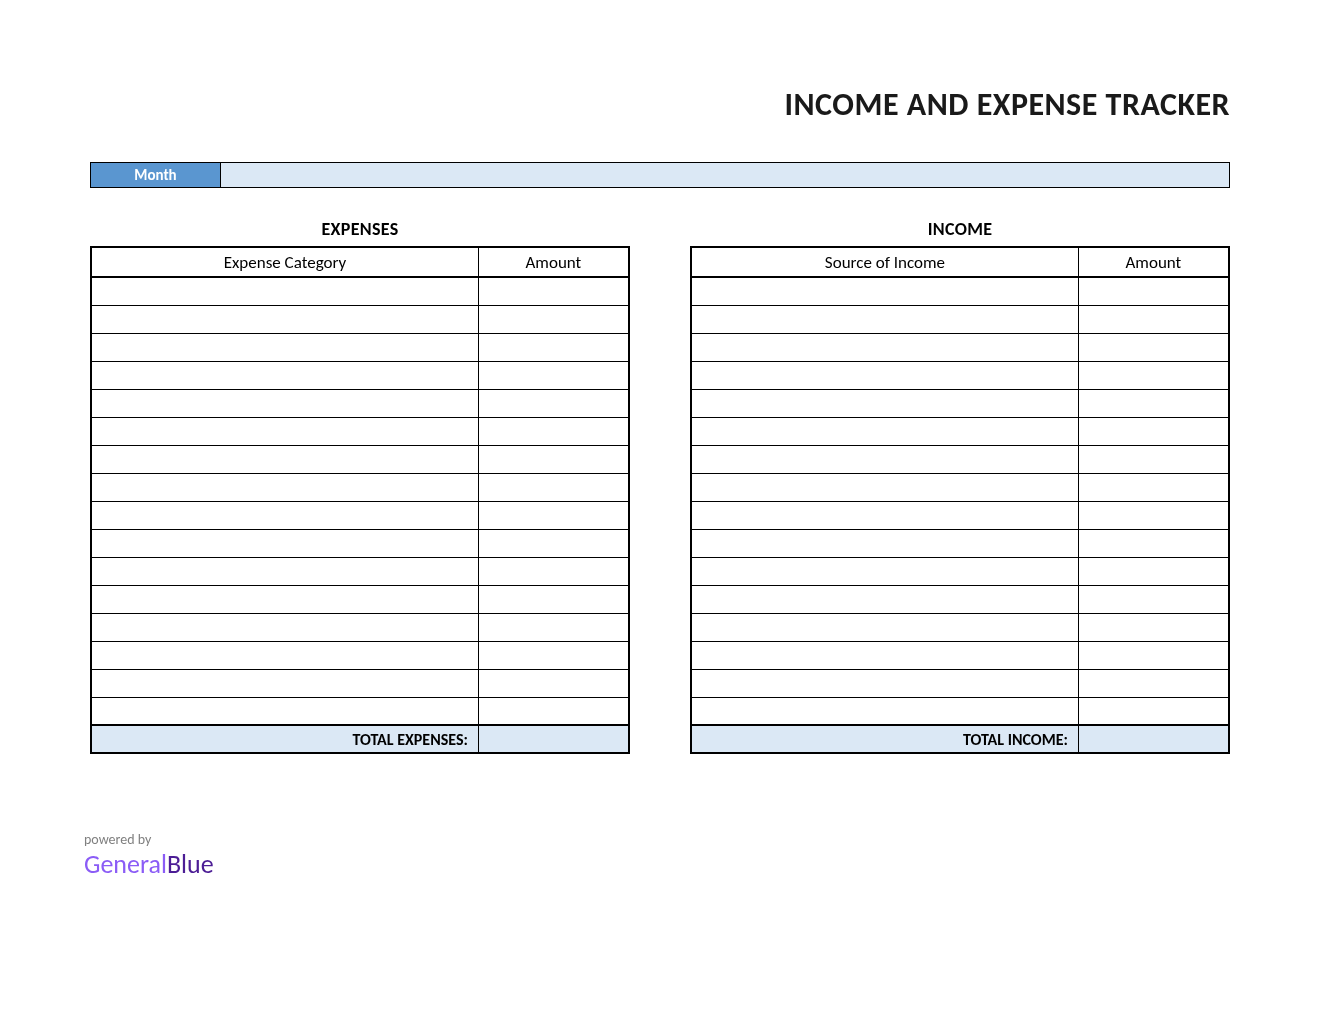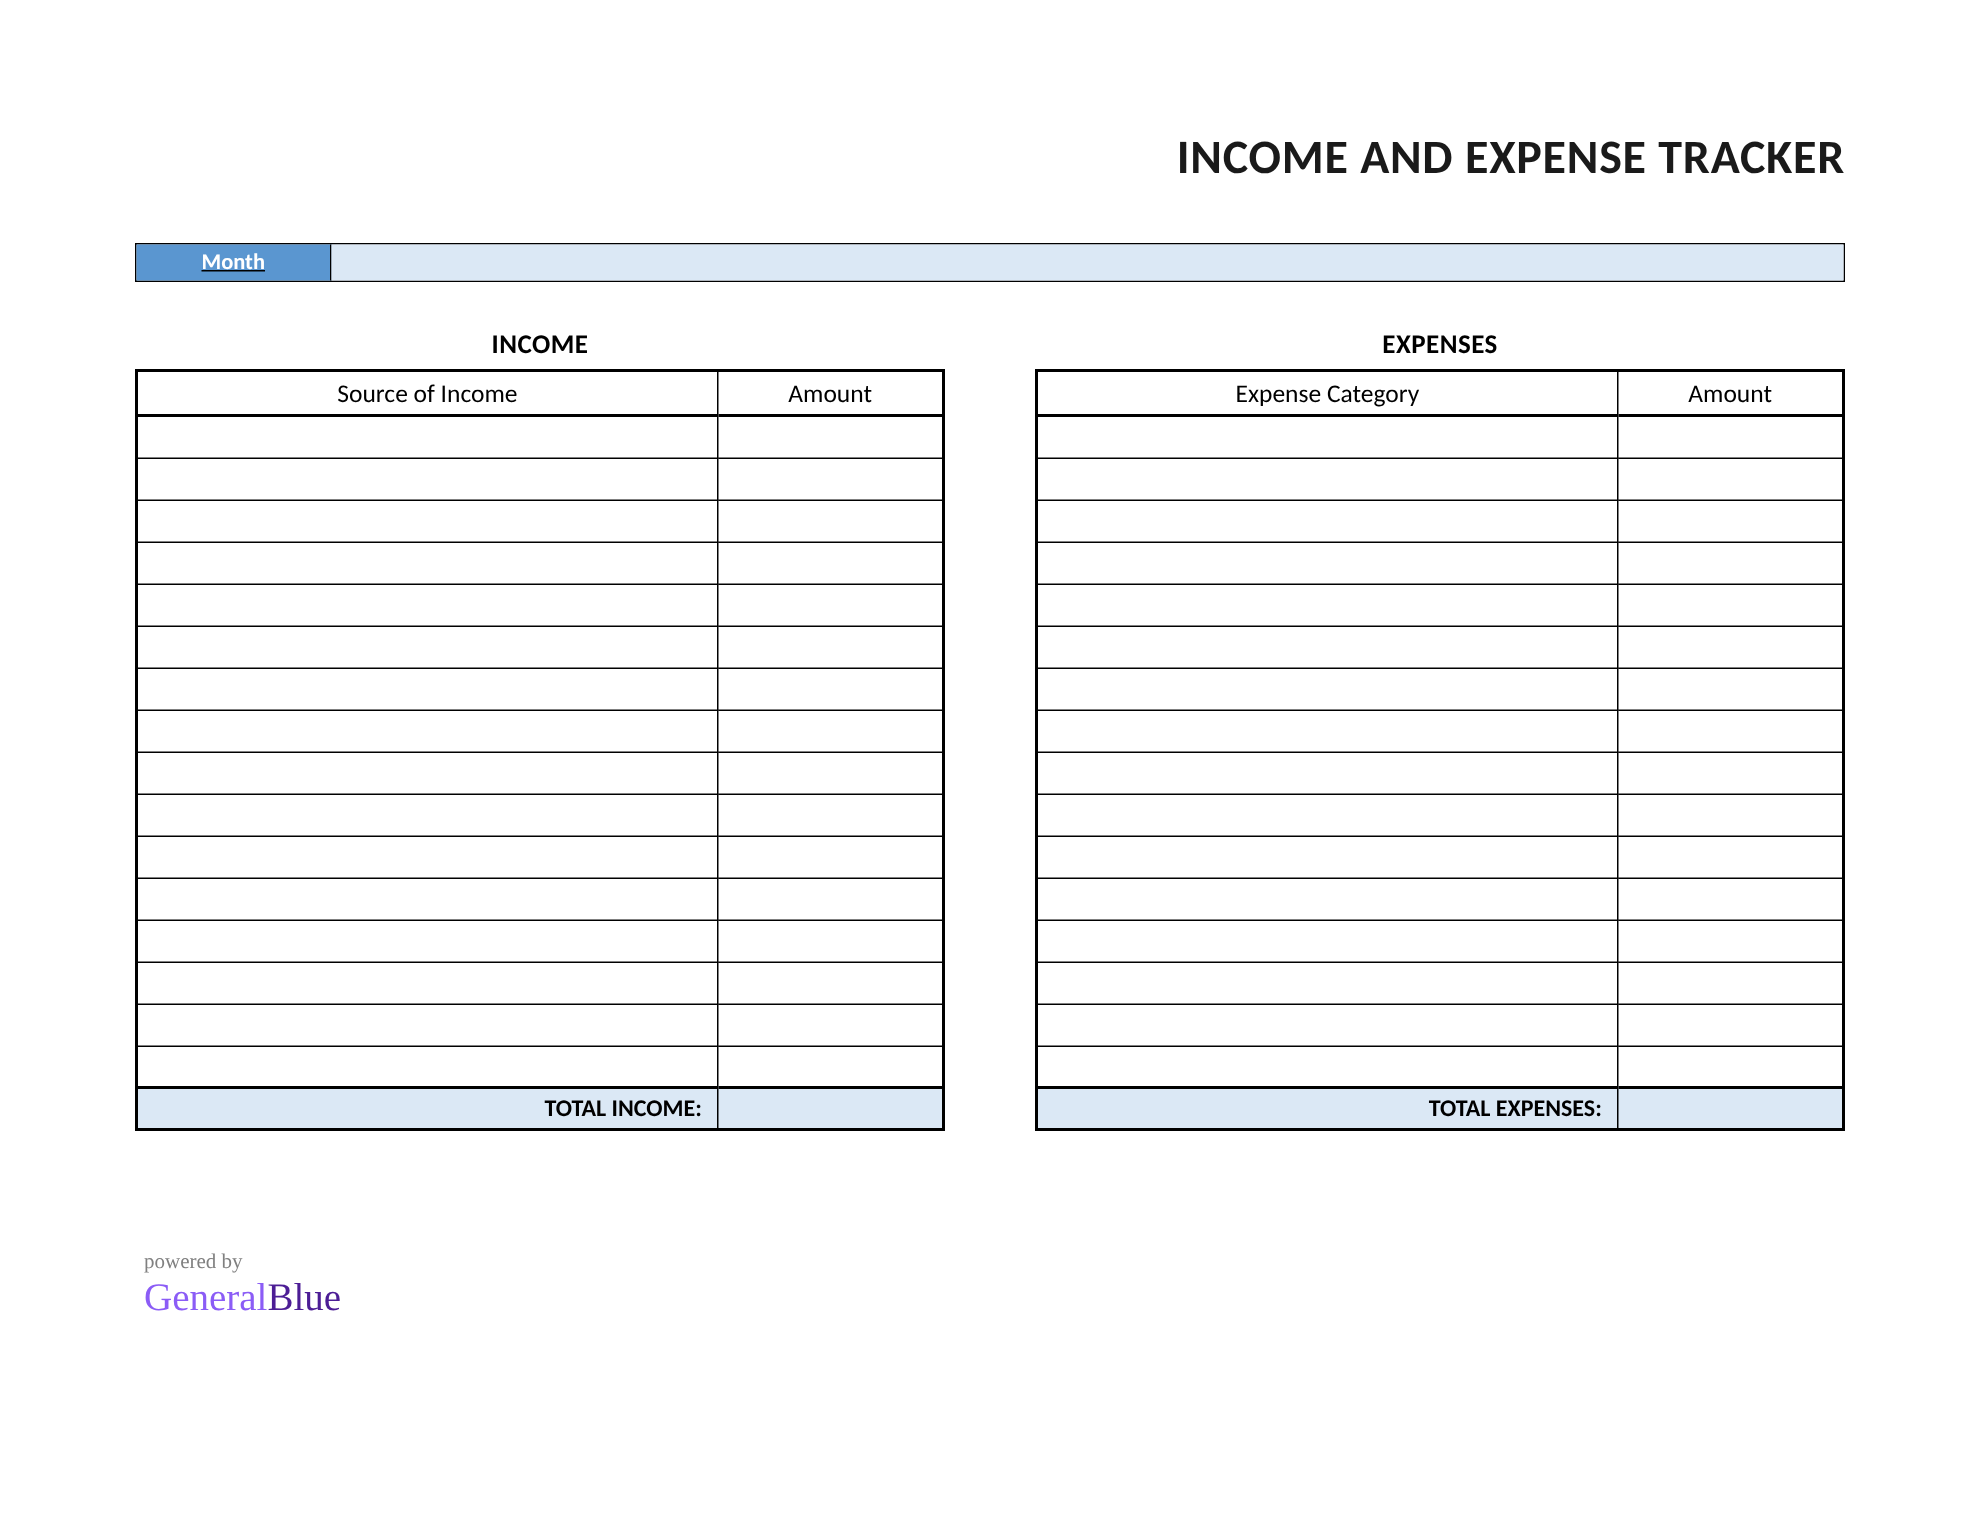--- a/index.html
+++ b/index.html
@@ -23,21 +23,20 @@
       display: flex;
       justify-content: space-between;
       gap: 60px;
       margin-bottom: 30px;
     }
     .top-bar {
       display: flex;
       flex: 1;
       border: 1px solid #000;
       height: 26px;
-      text-decoration: underline;
     }
     .top-bar-label {
       background: #5a96d0;
       color: #fff;
       font-weight: bold;
       font-size: 15px;
       text-align: center;
       display: flex;
       align-items: center;
       justify-content: center;
@@ -88,23 +87,22 @@
       font-weight: bold;
       border-top: 2px solid #000;
     }
     .data-table tr.total-row td.total-label {
       text-align: right;
       padding-right: 10px;
       font-size: 16px;
     }
     .footer {
       position: absolute;
-      left: 96px;
+      left: 84px;
       bottom: 140px;
-      font-family: Liberation Serif, serif;
     }
     .powered-by {
       color: #808080;
       font-size: 14px;
       margin-bottom: 0px;
     }
     .brand {
       font-size: 26px;
       font-weight: normal;
     }
@@ -117,20 +115,104 @@
 <h1 class="title">INCOME AND EXPENSE TRACKER</h1>
 
 <div class="top-bars">
   <div class="top-bar">
     <div class="top-bar-label month-label">Month</div>
     <div class="top-bar-value"></div>
   </div>
 </div>
 
 <div class="columns">
+  <div class="col">
+    <div class="section-title">EXPENSES</div>
+    <table class="data-table">
+      <thead>
+        <tr>
+          <th class="desc-col">Expense Category</th>
+          <th class="amt-col">Amount</th>
+        </tr>
+      </thead>
+      <tbody id="expenses-body">
+          <tr>
+            <td></td>
+            <td></td>
+          </tr>
+          <tr>
+            <td></td>
+            <td></td>
+          </tr>
+          <tr>
+            <td></td>
+            <td></td>
+          </tr>
+          <tr>
+            <td></td>
+            <td></td>
+          </tr>
+          <tr>
+            <td></td>
+            <td></td>
+          </tr>
+          <tr>
+            <td></td>
+            <td></td>
+          </tr>
+          <tr>
+            <td></td>
+            <td></td>
+          </tr>
+          <tr>
+            <td></td>
+            <td></td>
+          </tr>
+          <tr>
+            <td></td>
+            <td></td>
+          </tr>
+          <tr>
+            <td></td>
+            <td></td>
+          </tr>
+          <tr>
+            <td></td>
+            <td></td>
+          </tr>
+          <tr>
+            <td></td>
+            <td></td>
+          </tr>
+          <tr>
+            <td></td>
+            <td></td>
+          </tr>
+          <tr>
+            <td></td>
+            <td></td>
+          </tr>
+          <tr>
+            <td></td>
+            <td></td>
+          </tr>
+          <tr>
+            <td></td>
+            <td></td>
+          </tr>
+        </tbody>
+      <tbody>
+        <tr class="total-row">
+          <td class="total-label">TOTAL EXPENSES:</td>
+          <td></td>
+        </tr>
+      </tbody>
+    </table>
+  </div>
+
   <div class="col">
     <div class="section-title">INCOME</div>
     <table class="data-table">
       <thead>
         <tr>
           <th class="desc-col">Source of Income</th>
           <th class="amt-col">Amount</th>
         </tr>
       </thead>
       <tbody id="income-body">
@@ -200,104 +282,20 @@
           </tr>
         </tbody>
       <tbody>
         <tr class="total-row">
           <td class="total-label">TOTAL INCOME:</td>
           <td></td>
         </tr>
       </tbody>
     </table>
   </div>
-
-  <div class="col">
-    <div class="section-title">EXPENSES</div>
-    <table class="data-table">
-      <thead>
-        <tr>
-          <th class="desc-col">Expense Category</th>
-          <th class="amt-col">Amount</th>
-        </tr>
-      </thead>
-      <tbody id="expenses-body">
-          <tr>
-            <td></td>
-            <td></td>
-          </tr>
-          <tr>
-            <td></td>
-            <td></td>
-          </tr>
-          <tr>
-            <td></td>
-            <td></td>
-          </tr>
-          <tr>
-            <td></td>
-            <td></td>
-          </tr>
-          <tr>
-            <td></td>
-            <td></td>
-          </tr>
-          <tr>
-            <td></td>
-            <td></td>
-          </tr>
-          <tr>
-            <td></td>
-            <td></td>
-          </tr>
-          <tr>
-            <td></td>
-            <td></td>
-          </tr>
-          <tr>
-            <td></td>
-            <td></td>
-          </tr>
-          <tr>
-            <td></td>
-            <td></td>
-          </tr>
-          <tr>
-            <td></td>
-            <td></td>
-          </tr>
-          <tr>
-            <td></td>
-            <td></td>
-          </tr>
-          <tr>
-            <td></td>
-            <td></td>
-          </tr>
-          <tr>
-            <td></td>
-            <td></td>
-          </tr>
-          <tr>
-            <td></td>
-            <td></td>
-          </tr>
-          <tr>
-            <td></td>
-            <td></td>
-          </tr>
-        </tbody>
-      <tbody>
-        <tr class="total-row">
-          <td class="total-label">TOTAL EXPENSES:</td>
-          <td></td>
-        </tr>
-      </tbody>
-    </table>
-  </div>
 </div>
 
 <div class="footer">
   <div class="powered-by">powered by</div>
   <div class="brand">
     <span class="general">General</span><span class="blue">Blue</span>
   </div>
 </div>
 
 </body></html>

